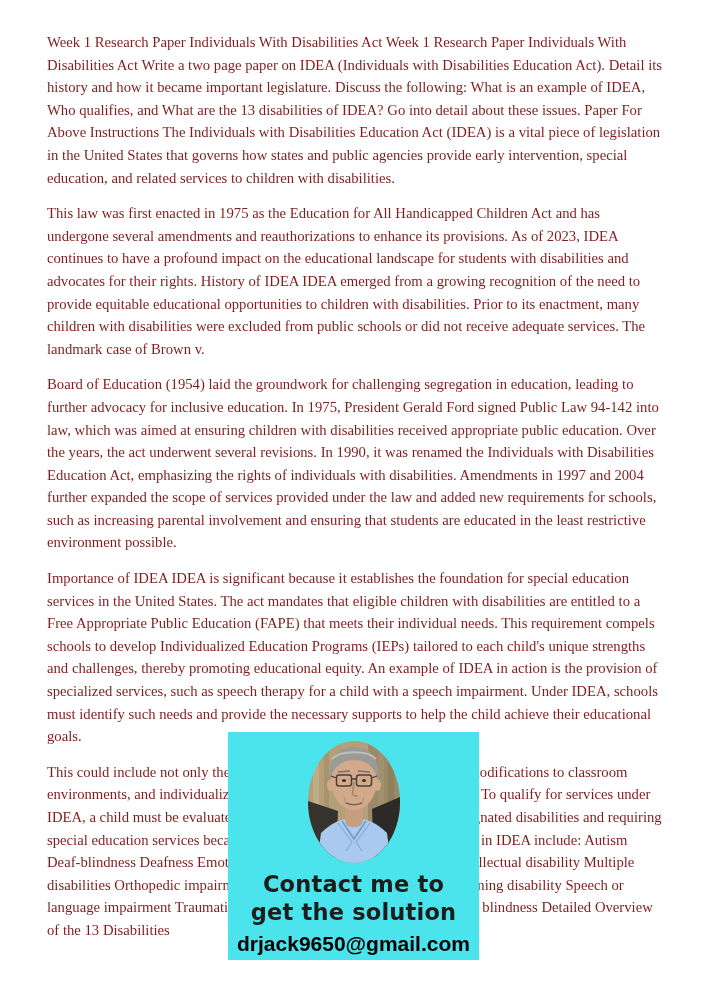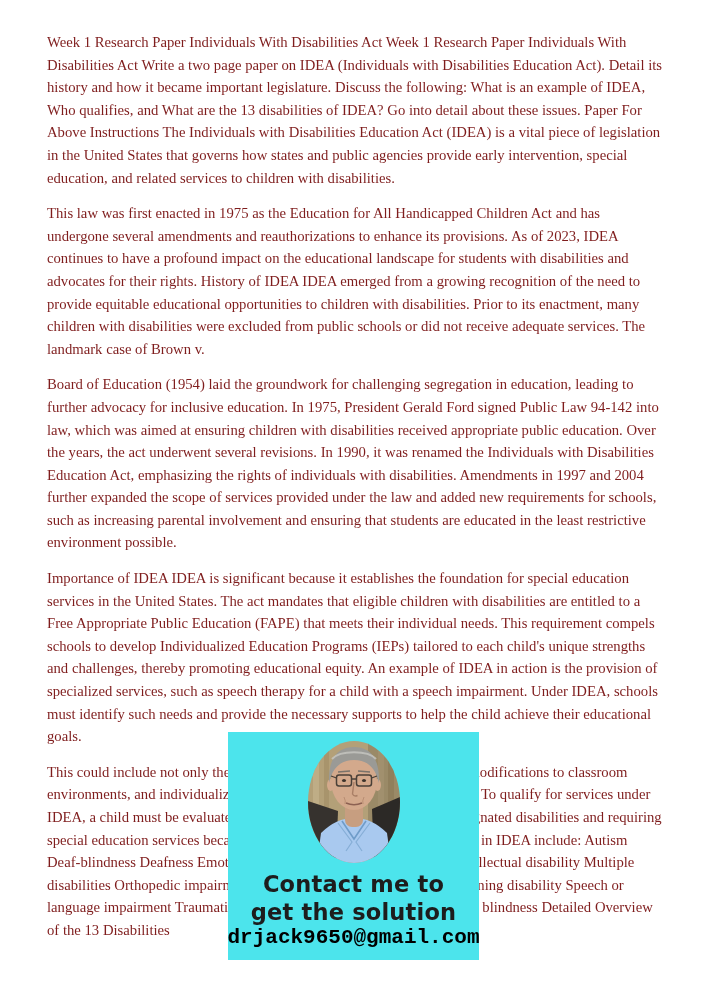--- a/index.html
+++ b/index.html
@@ -43,22 +43,22 @@
   .headline {
     margin-top: 7px;
     font-family: "DejaVu Sans", "Liberation Sans", sans-serif;
     font-weight: 700;
     font-size: 22.5px;
     line-height: 28px;
     text-align: center;
     letter-spacing: 0.2px;
   }
   .email {
-    margin-top: 0;
-    font-family: Liberation Mono, monospace;
+    margin-top: 6px;
+    font-family: Liberation Sans, sans-serif;
     font-weight: 700;
     font-size: 21px;
     line-height: 24px;
     text-align: center;
   }
 </style>
 </head>
 <body>
 
 <div class="doc-body">

